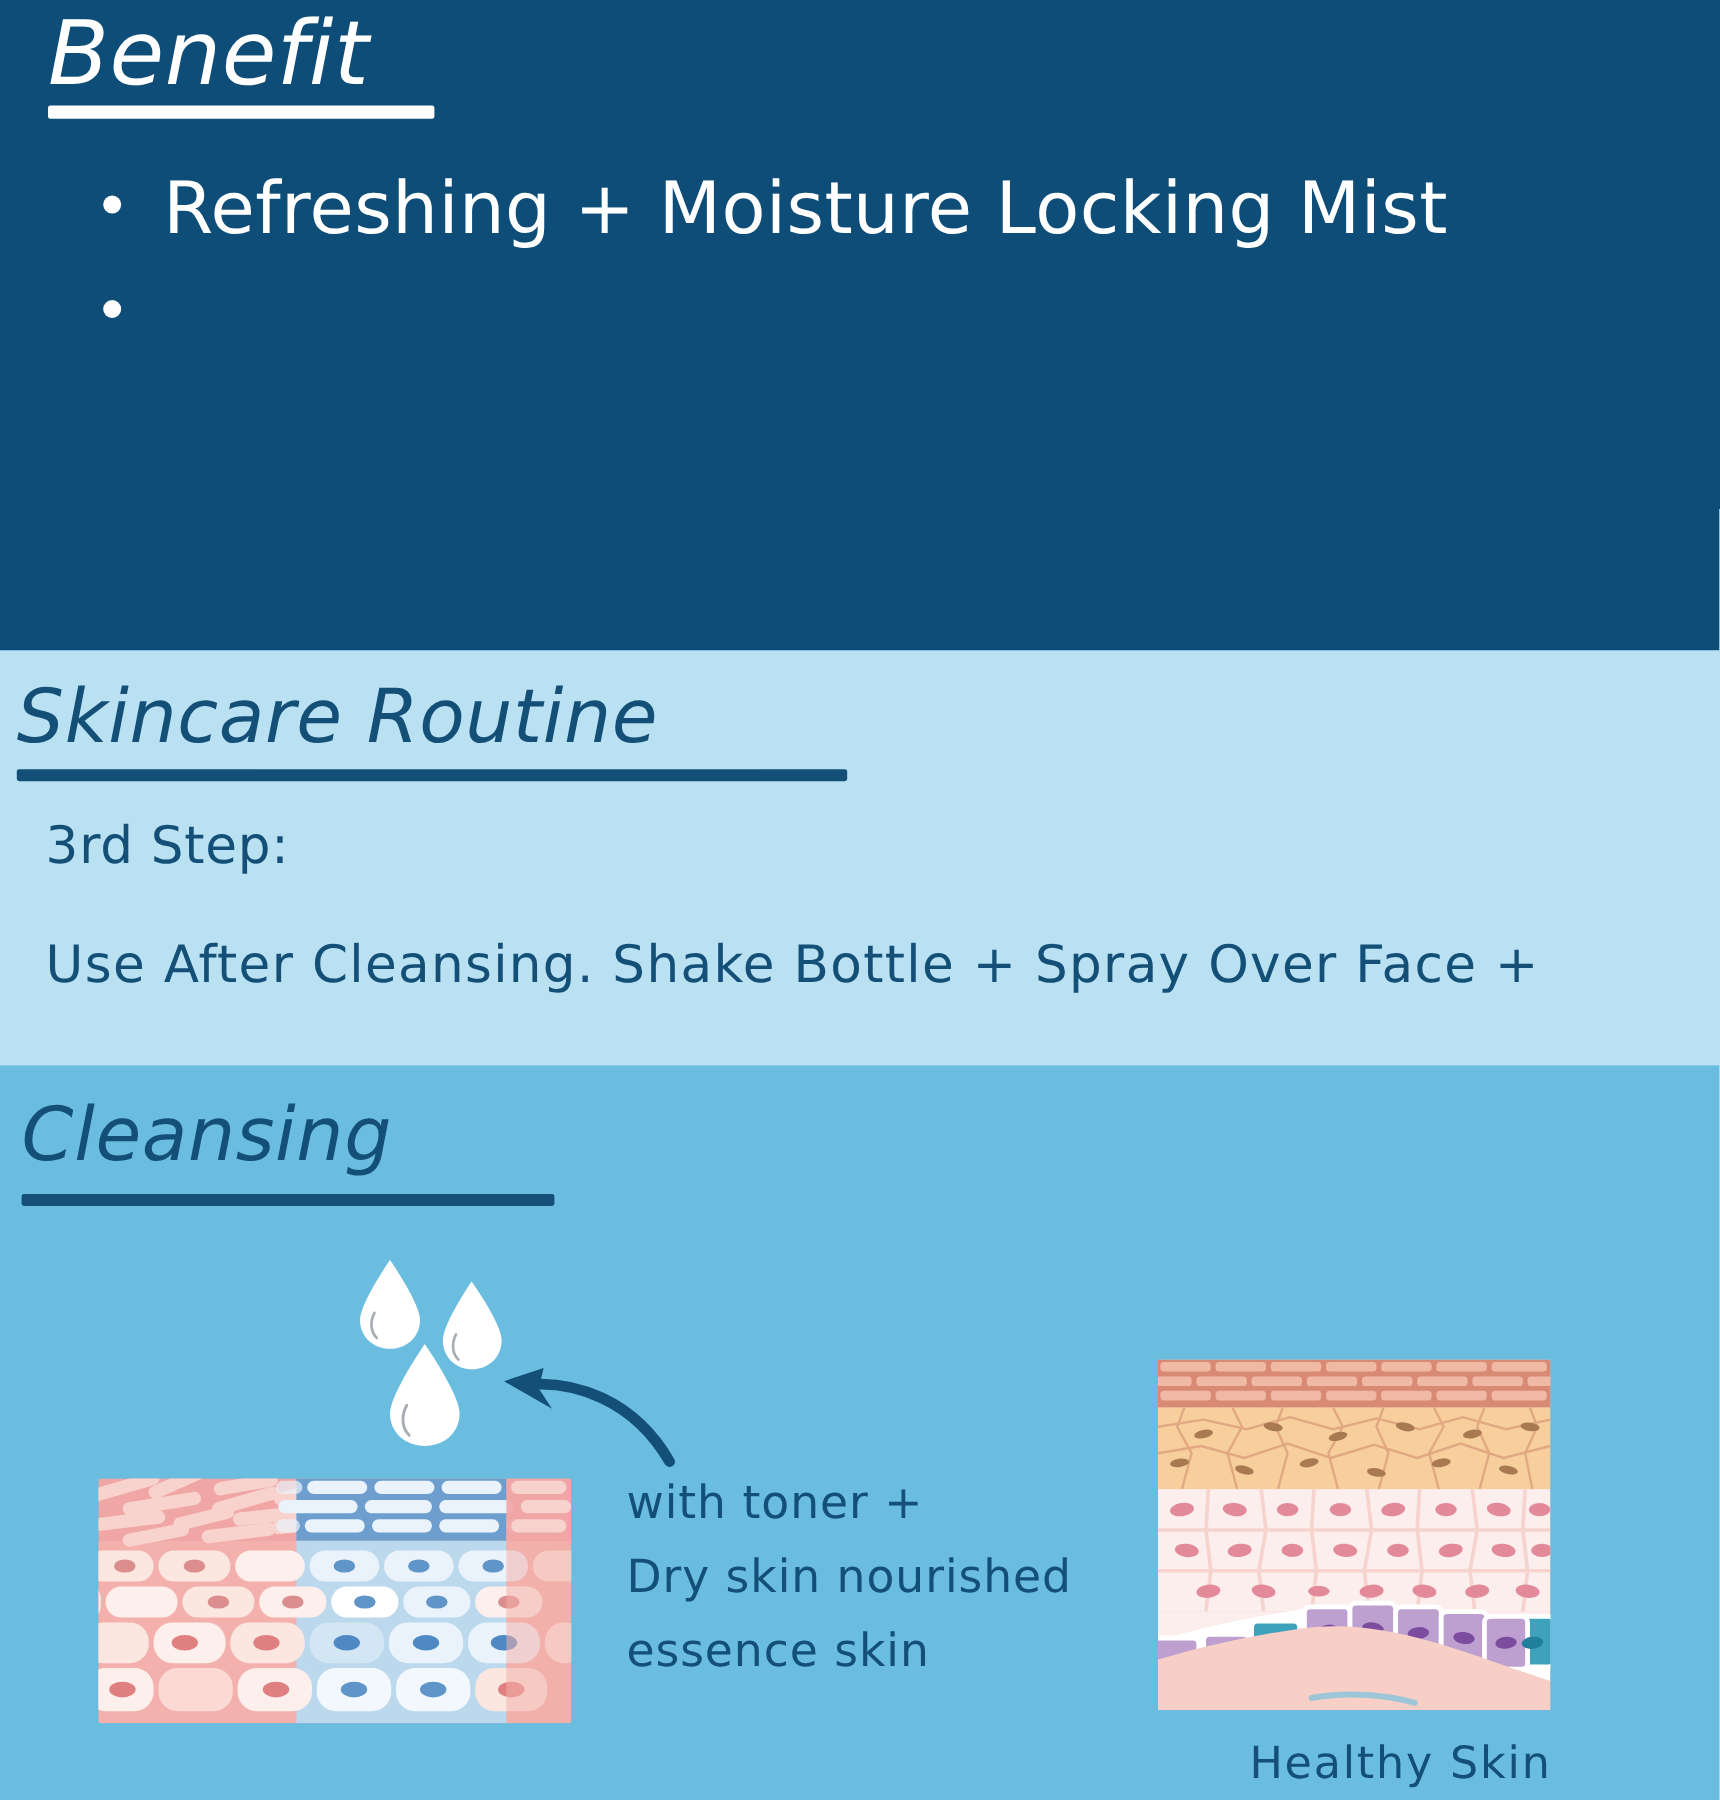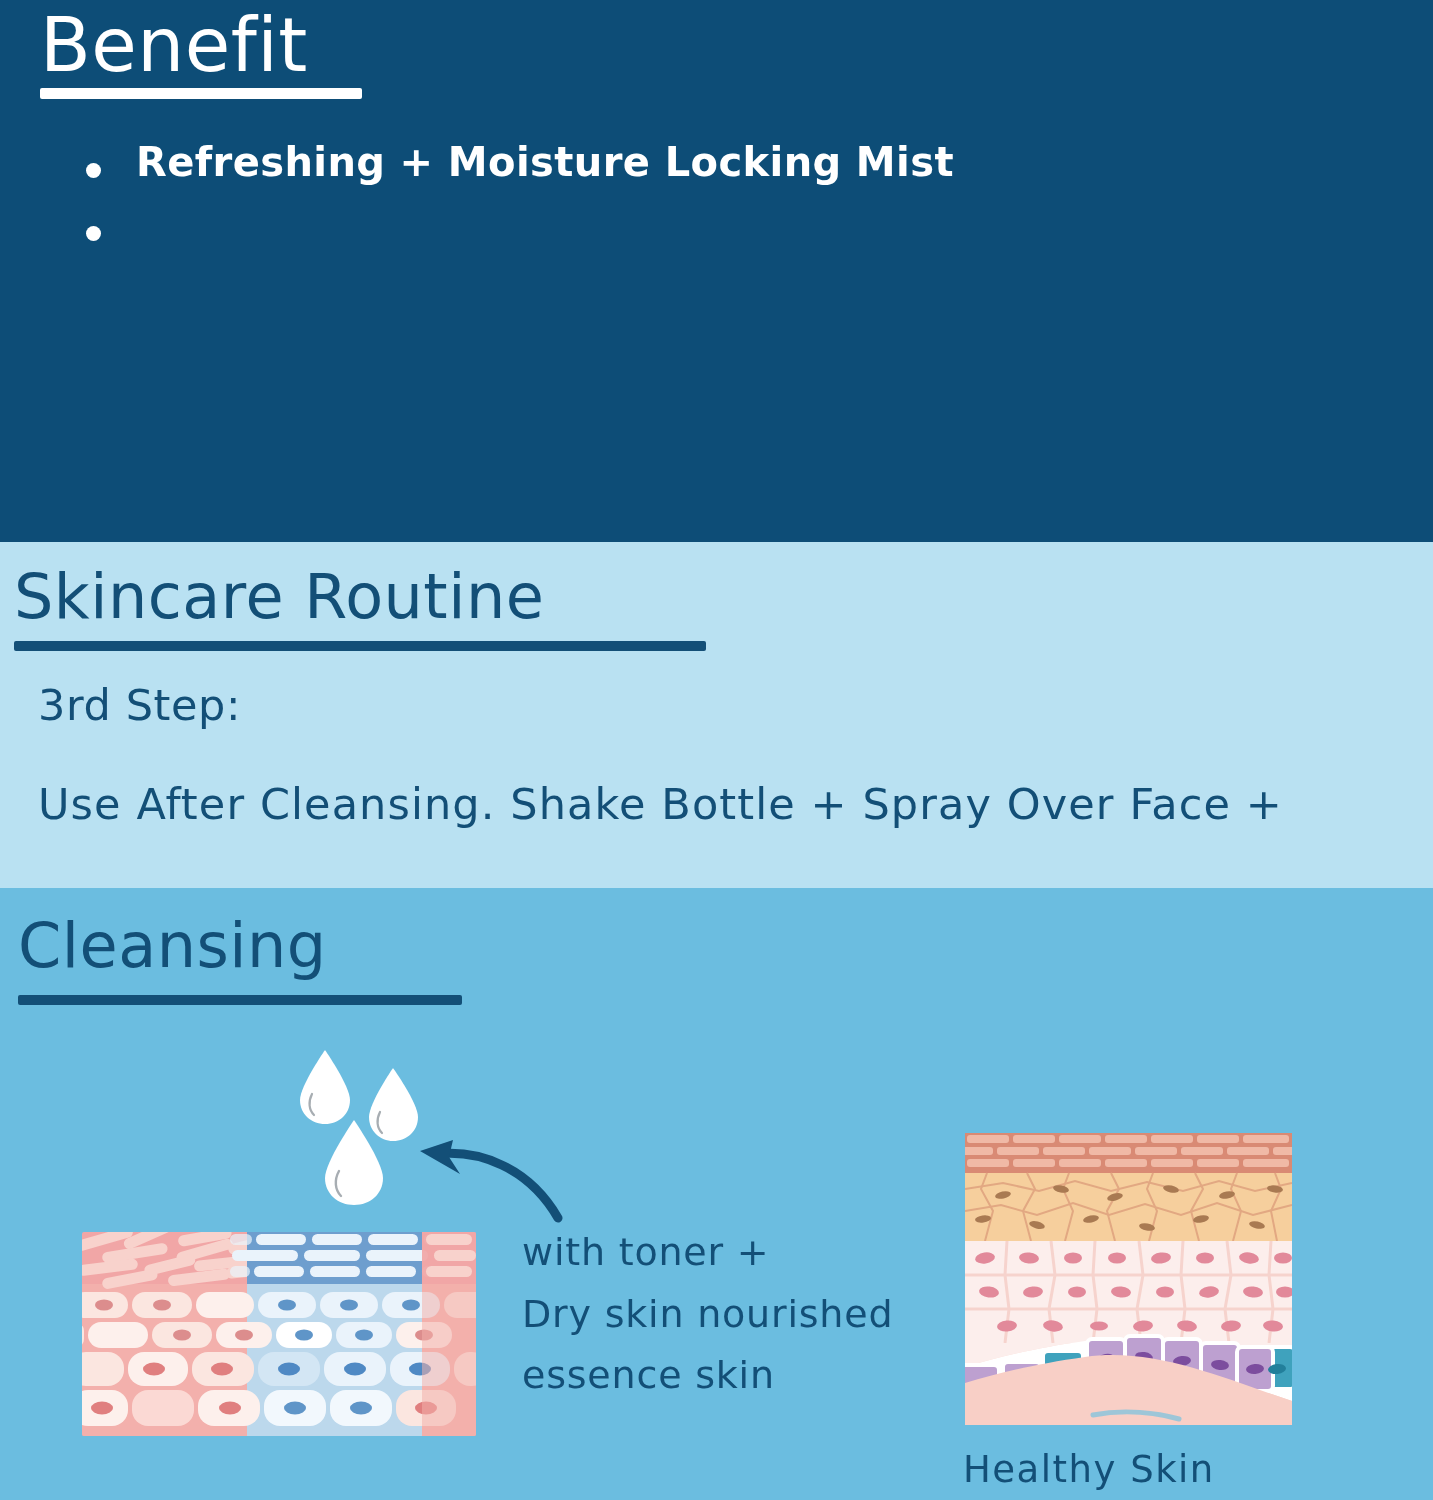--- a/index.html
+++ b/index.html
@@ -41,20 +41,21 @@
   }
 
   
   .heading {
     position: absolute;
     font-family: "DejaVu Sans", sans-serif;
     font-weight: 400;
     letter-spacing: 0.5px;
     white-space: nowrap;
     line-height: 1;
+    font-style: italic;
   }
   .heading-underline {
     position: absolute;
     border-radius: 2px;
   }
 
   #benefit-heading {
     left: 40px;
     top: 8px;
     font-size: 74px;
@@ -104,24 +105,23 @@
     width: 1300px;
     margin: 0;
     padding: 0;
     list-style: none;
   }
   #benefit-list li {
     position: relative;
     padding-left: 64px;
     margin-bottom: 14px;
     color: #ffffff;
-    font-size: 40px;
+    font-size: 60px;
     line-height: 1.22;
     letter-spacing: 0.4px;
-    font-weight: bold;
   }
   #benefit-list li .bullet-dot {
     position: absolute;
     left: 14px;
     top: 25px;
     width: 15px;
     height: 15px;
     border-radius: 50%;
     background: #ffffff;
   }
@@ -199,21 +199,21 @@
     left: 965px;
     top: 1133px;
     width: 327px;
     height: 292px;
   }
   #healthy-skin-caption {
     position: absolute;
     left: 963px;
     top: 1448px;
     width: 330px;
-    text-align: left;
+    text-align: right;
     font-size: 37px;
     color: #134f77;
     letter-spacing: 1.5px;
     white-space: nowrap;
   }
 </style>
 </head>
 <body>
 
 <div id="page">

